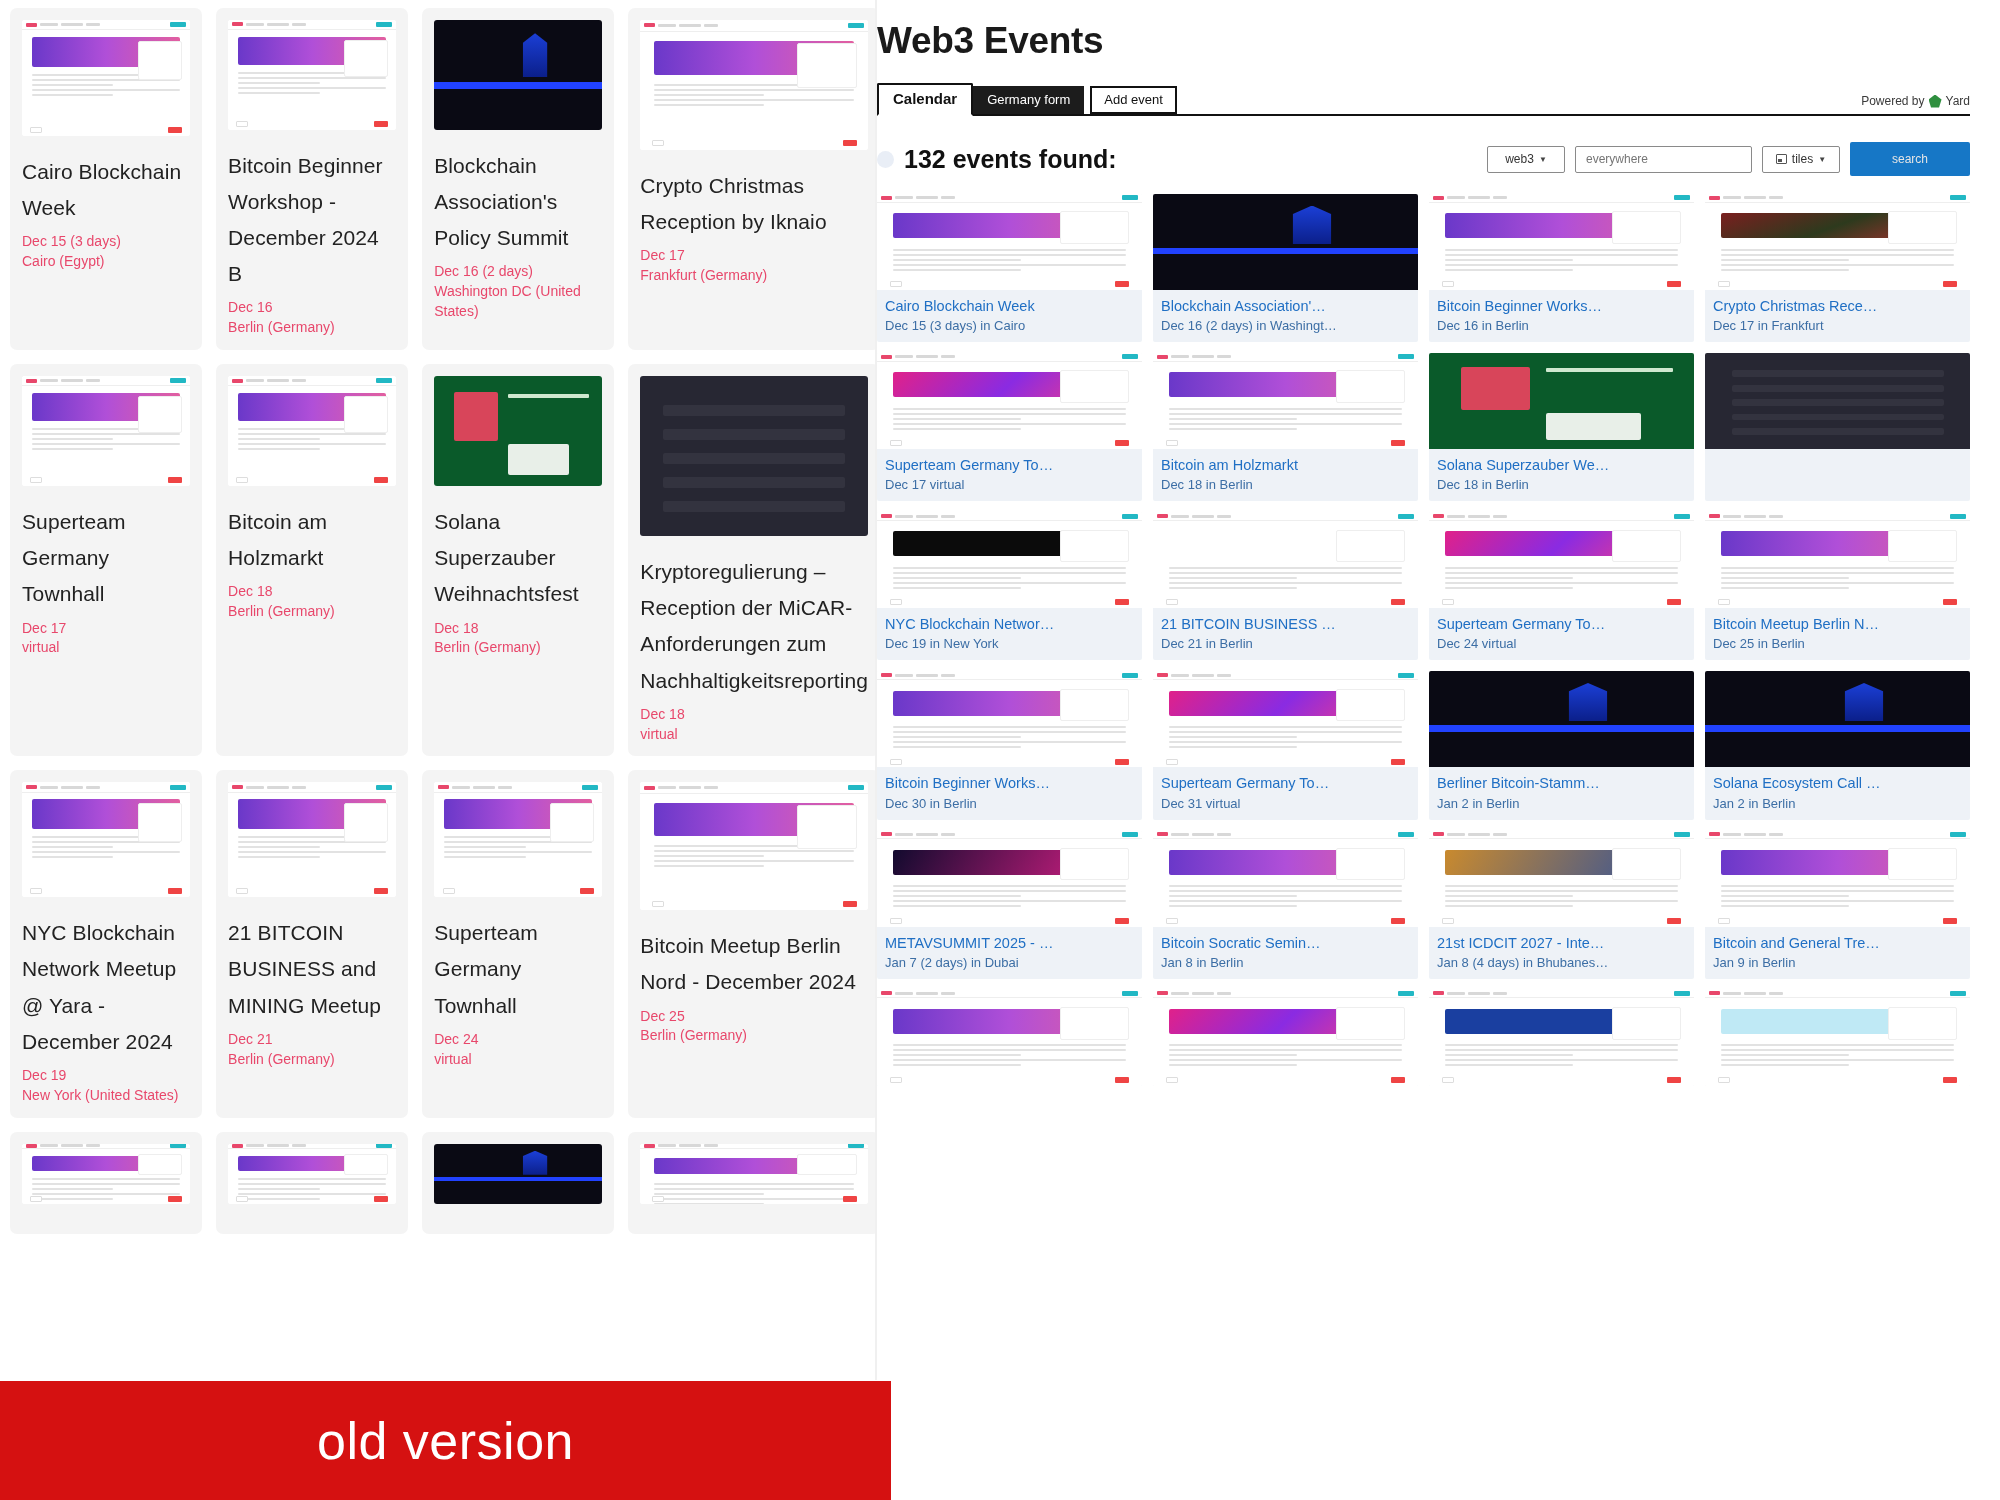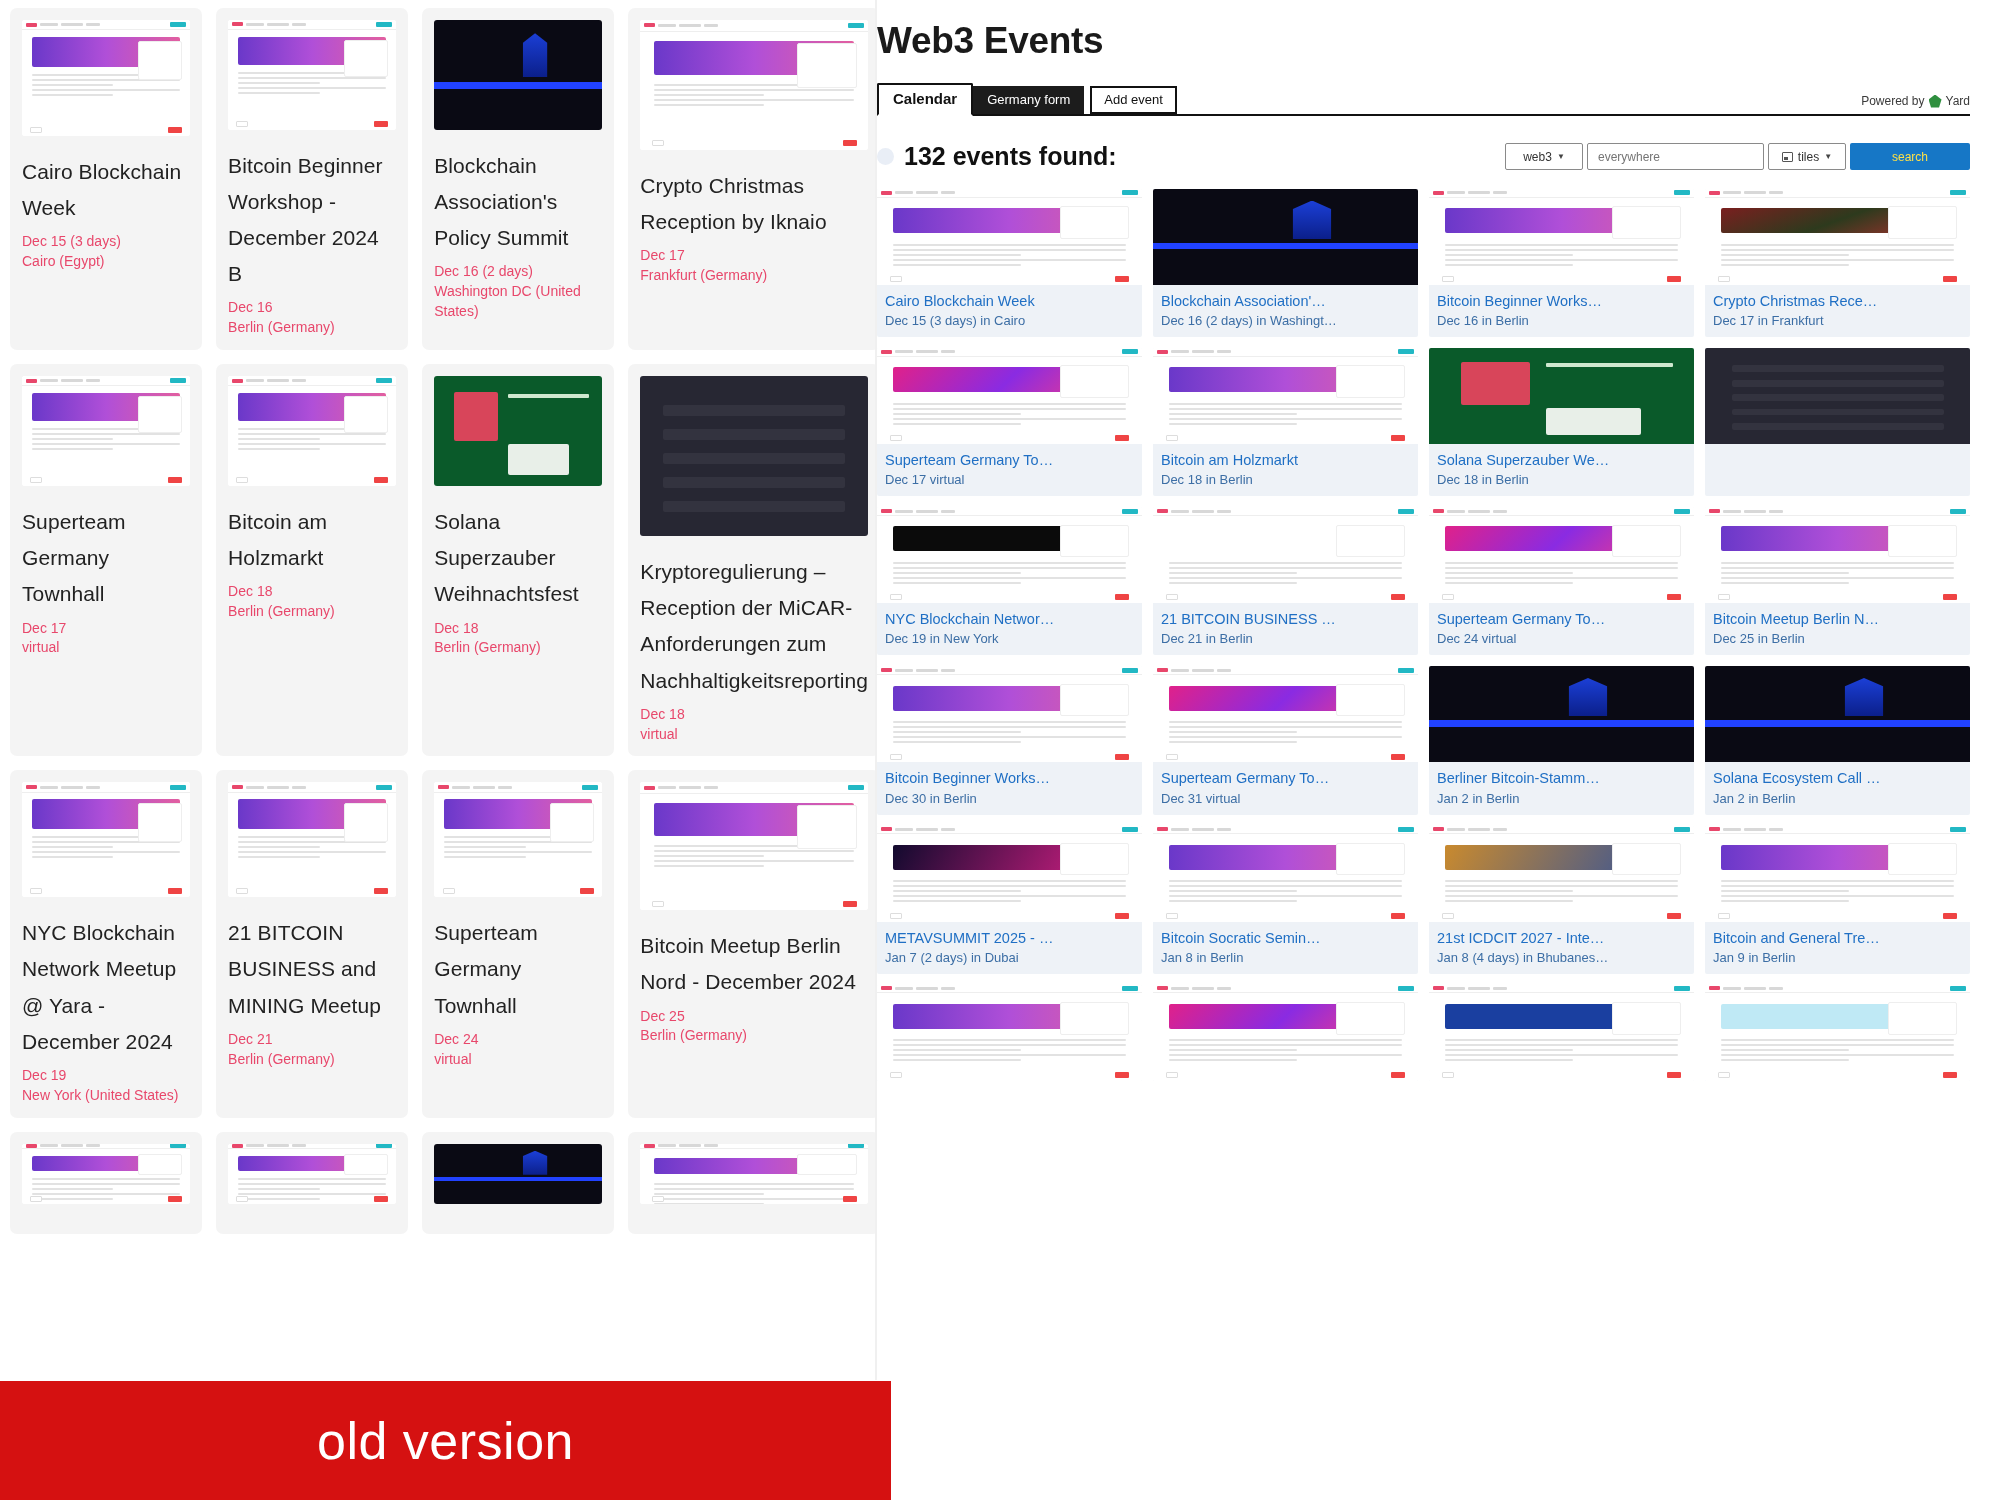--- a/index.html
+++ b/index.html
@@ -108,42 +108,42 @@
     margin-top: 26px;
   }
   .results-count {
     font-size: 25px; font-weight: 700; color: #111;
     display: flex; align-items: center; gap: 10px;
   }
   .spinner-dot {
     width: 17px; height: 17px; border-radius: 50%;
     background: #e9eef6; display: inline-block;
   }
-  .controls { margin-left: auto; display: flex; align-items: center; gap: 4px; }
+  .controls { margin-left: auto; display: flex; align-items: center; gap: 10px; }
   .ctl {
     height: 27px; min-width: 78px;
     border: 1px solid #8a8a8a; border-radius: 2px;
     background: #fff; font-size: 12px; color: #333;
     display: flex; align-items: center; justify-content: center; gap: 5px;
     padding: 0 10px;
   }
   .ctl.wide { min-width: 105px; }
   .ctl.placeholder { color: #9b9b9b; justify-content: flex-start; }
   .caret { font-size: 8px; color: #444; }
   .tile-icon {
     width: 11px; height: 10px; border: 1px solid #555; border-radius: 1px;
     position: relative; display: inline-block;
   }
   .tile-icon::after {
     content:""; position: absolute; left: 1px; bottom: 1px;
     width: 4px; height: 3px; background: #555;
   }
   .search-btn {
-    height: 27px; min-width: 120px;
-    background: #1677c6; color: #fde047; border: none; border-radius: 2px;
+    height: 34px; min-width: 120px;
+    background: #1677c6; color: #e5e5e5; border: none; border-radius: 2px;
     font-size: 12px; display: flex; align-items: center; justify-content: center;
     cursor: pointer; font-family: inherit;
   }
 
   .new-grid {
     display: grid; grid-template-columns: repeat(4, 1fr);
     gap: 11px; margin-top: 18px;
   }
   .new-card { background: #eef2f7; border-radius: 2px; overflow: hidden; }
   .new-thumb {

